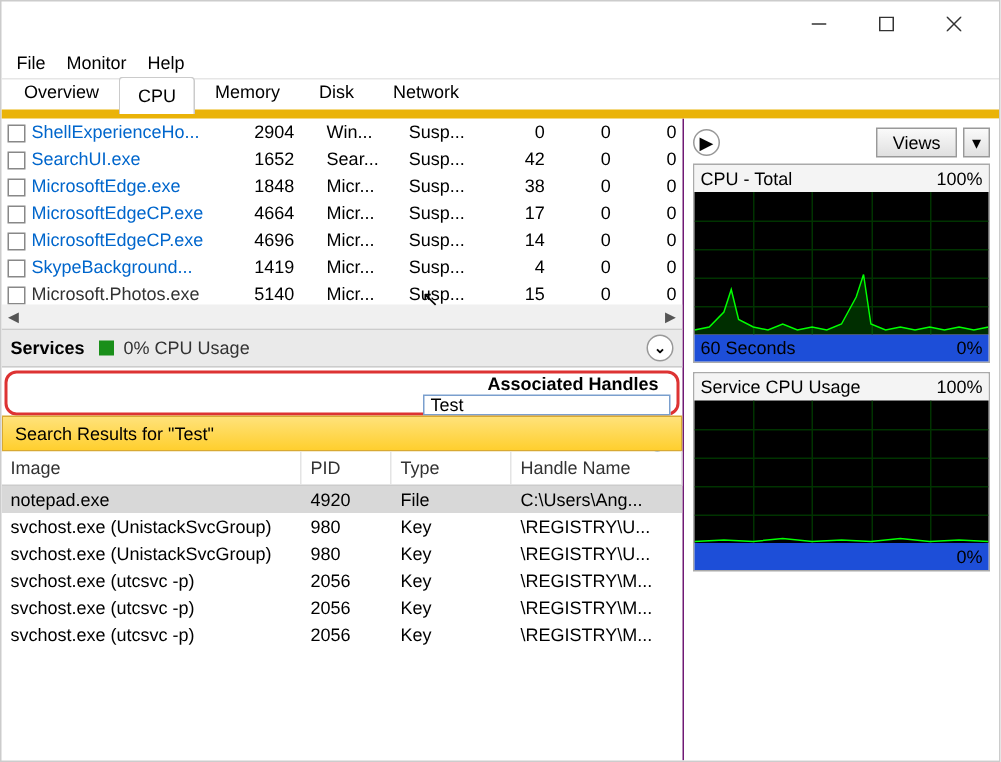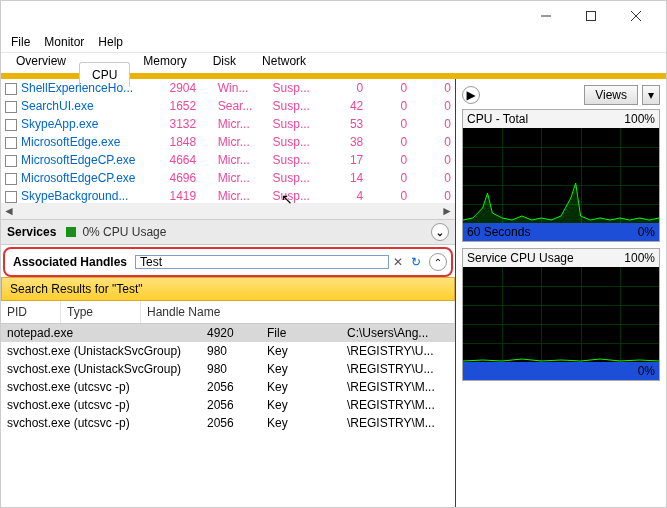--- a/index.html
+++ b/index.html
@@ -7,37 +7,37 @@
 .titlebar { height: 30px; display: flex; align-items: center; padding: 0 8px; }
 .titlebar .title { flex: 0 0 auto; display: flex; align-items: center; gap: 6px; }
 .titlebar .spacer { flex: 1; }
 .titlebar .winbtn { width: 45px; height: 30px; display: flex; align-items: center; justify-content: center; cursor: pointer; }
 .appicon { width: 14px; height: 14px; border: 2px solid #b00; border-radius: 50%; position: relative; }
 .appicon::after { content: ""; position: absolute; left: 3px; top: -2px; width: 1px; height: 12px; background: #b00; transform: rotate(45deg); }
 .menubar { height: 22px; display: flex; align-items: center; gap: 14px; padding: 0 10px; border-bottom: 1px solid #e6e6e6; }
 .menubar span { cursor: pointer; }
 .tabs { height: 26px; display: flex; align-items: flex-end; padding: 0 2px; border-bottom: 6px solid #eab308; }
 .tab { padding: 5px 12px; cursor: pointer; border: 1px solid transparent; border-bottom: none; }
-.tab.active { background: #fff; border-color: #cbcbcb; border-top-left-radius: 3px; border-top-right-radius: 3px; position: relative; top: 14px; }
+.tab.active { background: #fff; border-color: #cbcbcb; border-top-left-radius: 3px; border-top-right-radius: 3px; position: relative; top: 3px; }
 .content { flex: 1; display: flex; overflow: hidden; }
 .left { flex: 1; display: flex; flex-direction: column; overflow: hidden; border-right: 1px solid #701a75; }
 .right { width: 210px; padding: 6px; background: #fff; }
 .proclist { height: 140px; overflow: hidden; position: relative; }
 .proclist table { width: 100%; border-collapse: collapse; table-layout: fixed; }
-.proclist td { padding: 2px 4px; white-space: nowrap; overflow: hidden; text-overflow: ellipsis; color: #ec4899; }
+.proclist td { padding: 2px 4px; white-space: nowrap; overflow: hidden; text-overflow: ellipsis; color: #000000; }
 .proclist td:first-child { color: #0066cc; }
 .proclist .cb { width: 12px; height: 12px; border: 1px solid #888; display: inline-block; vertical-align: middle; margin-right: 4px; }
 .scrollhint { position: absolute; bottom: 0; left: 0; right: 0; height: 16px; background: #f0f0f0; display: flex; justify-content: space-between; align-items: center; }
 .scrollhint .arrow { width: 16px; text-align: center; color: #555; }
 .panelhdr { height: 26px; background: #eaeaea; border-top: 1px solid #ccc; border-bottom: 1px solid #ccc; display: flex; align-items: center; padding: 0 6px; font-weight: bold; }
 .panelhdr .badge { width: 10px; height: 10px; background: #1a8f1a; display: inline-block; margin: 0 6px 0 10px; }
 .panelhdr .light { font-weight: normal; color: #333; }
 .panelhdr .sp { flex: 1; }
 .circlebtn { width: 18px; height: 18px; border: 1px solid #999; border-radius: 50%; display: flex; align-items: center; justify-content: center; background: #fff; cursor: pointer; font-size: 10px; }
-.assoc { border: 2px solid #d33; border-radius: 8px; height: 30px; display: flex; align-items: center; padding: 0 4px; margin: 2px 2px 0 2px; }
+.assoc { border: 2px solid #d33; border-radius: 8px; height: 30px; display: flex; align-items: flex-end; padding: 0 4px; margin: 2px 2px 0 2px; flex-direction: column; }
 .assoc .ttl { font-weight: bold; flex: 0 0 auto; padding: 0 8px 0 4px; }
 .assoc input { flex: 1; height: 14px; border: 1px solid #7a9fce; padding: 0 4px; outline: none; }
 .assoc .clear { cursor: pointer; color: #555; padding: 0 4px; }
 .assoc .refresh { cursor: pointer; color: #06c; padding: 0 4px; }
 .assoc .exp { margin-left: 4px; }
 .searchlabel { background: linear-gradient(#ffe27a,#ffcf2e); padding: 4px 8px; border: 1px solid #d8a933; }
 .reshdr { display: flex; border-bottom: 1px solid #ccc; background: #fff; }
 .reshdr div { padding: 4px 6px; border-right: 1px solid #e4e4e4; font-weight: normal; color: #333; }
 .reshdr .c1 { flex: 0 0 200px; }
 .reshdr .c2 { flex: 0 0 60px; }
@@ -127,29 +127,20 @@
             <tr>
               <td><span class="cb"></span>SearchUI.exe</td>
               <td>1652</td>
               <td>Sear...</td>
               <td>Susp...</td>
               <td style="text-align:right">42</td>
               <td style="text-align:right">0</td>
               <td style="text-align:right">0</td>
             </tr>
             <tr>
-              <td><span class="cb"></span>SkypeApp.exe</td>
-              <td>3132</td>
-              <td>Micr...</td>
-              <td>Susp...</td>
-              <td style="text-align:right">53</td>
-              <td style="text-align:right">0</td>
-              <td style="text-align:right">0</td>
-            </tr>
-            <tr>
               <td><span class="cb"></span>MicrosoftEdge.exe</td>
               <td>1848</td>
               <td>Micr...</td>
               <td>Susp...</td>
               <td style="text-align:right">38</td>
               <td style="text-align:right">0</td>
               <td style="text-align:right">0</td>
             </tr>
             <tr>
               <td><span class="cb"></span>MicrosoftEdgeCP.exe</td>
@@ -208,20 +199,21 @@
       <span class="ttl">Associated Handles</span>
       <input type="text" value="Test" style="">
       <span class="clear">✕</span>
       <span class="refresh">↻</span>
       <span class="circlebtn exp">⌃</span>
     </div>
 
     <div class="searchlabel">Search Results for "Test"</div>
 
     <div class="reshdr">
+      <div class="c1">Image</div>
       <div class="c2">PID</div>
       <div class="c3">Type</div>
       <div class="c4">Handle Name</div>
     </div>
     <div id="res-body" style="flex:1; overflow:auto;">
         <div class="resrow sel">
           <div class="c1">notepad.exe</div>
           <div class="c2">4920</div>
           <div class="c3">File</div>
           <div class="c4">C:\Users\Ang...</div>

